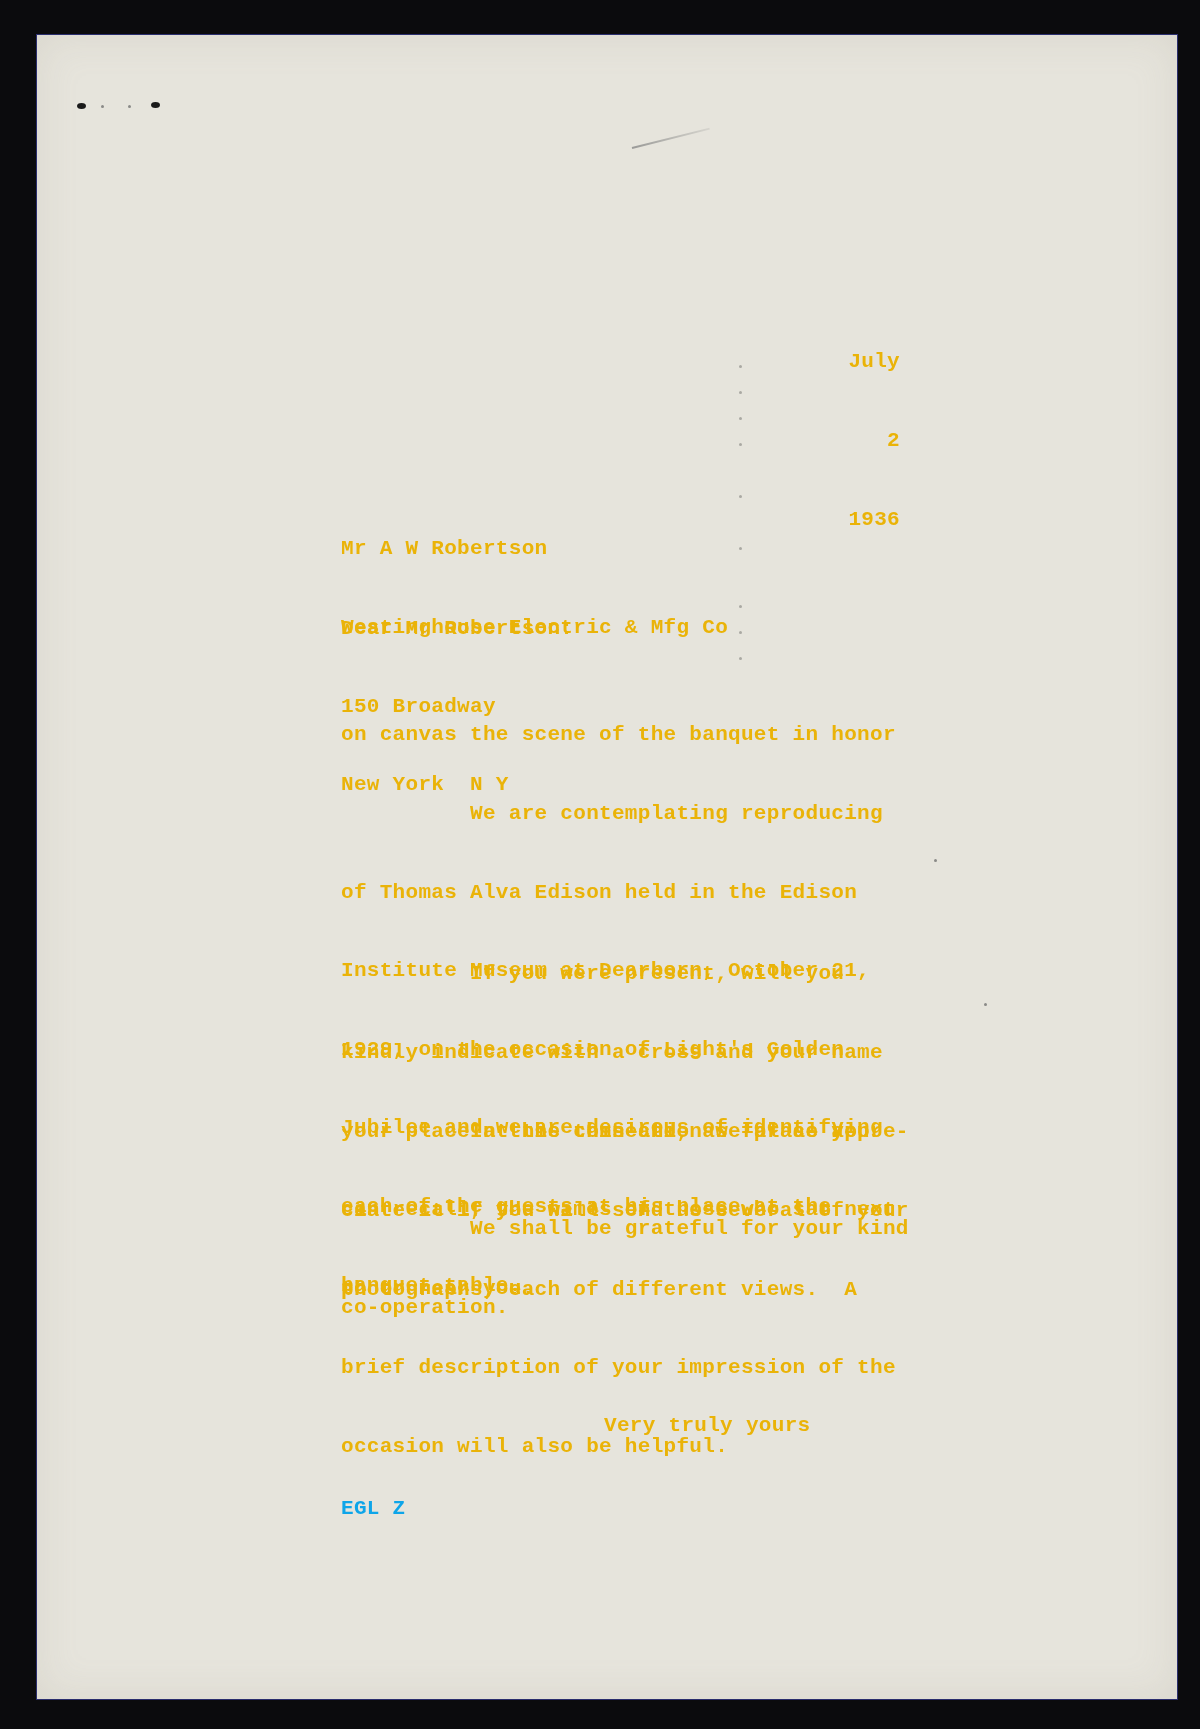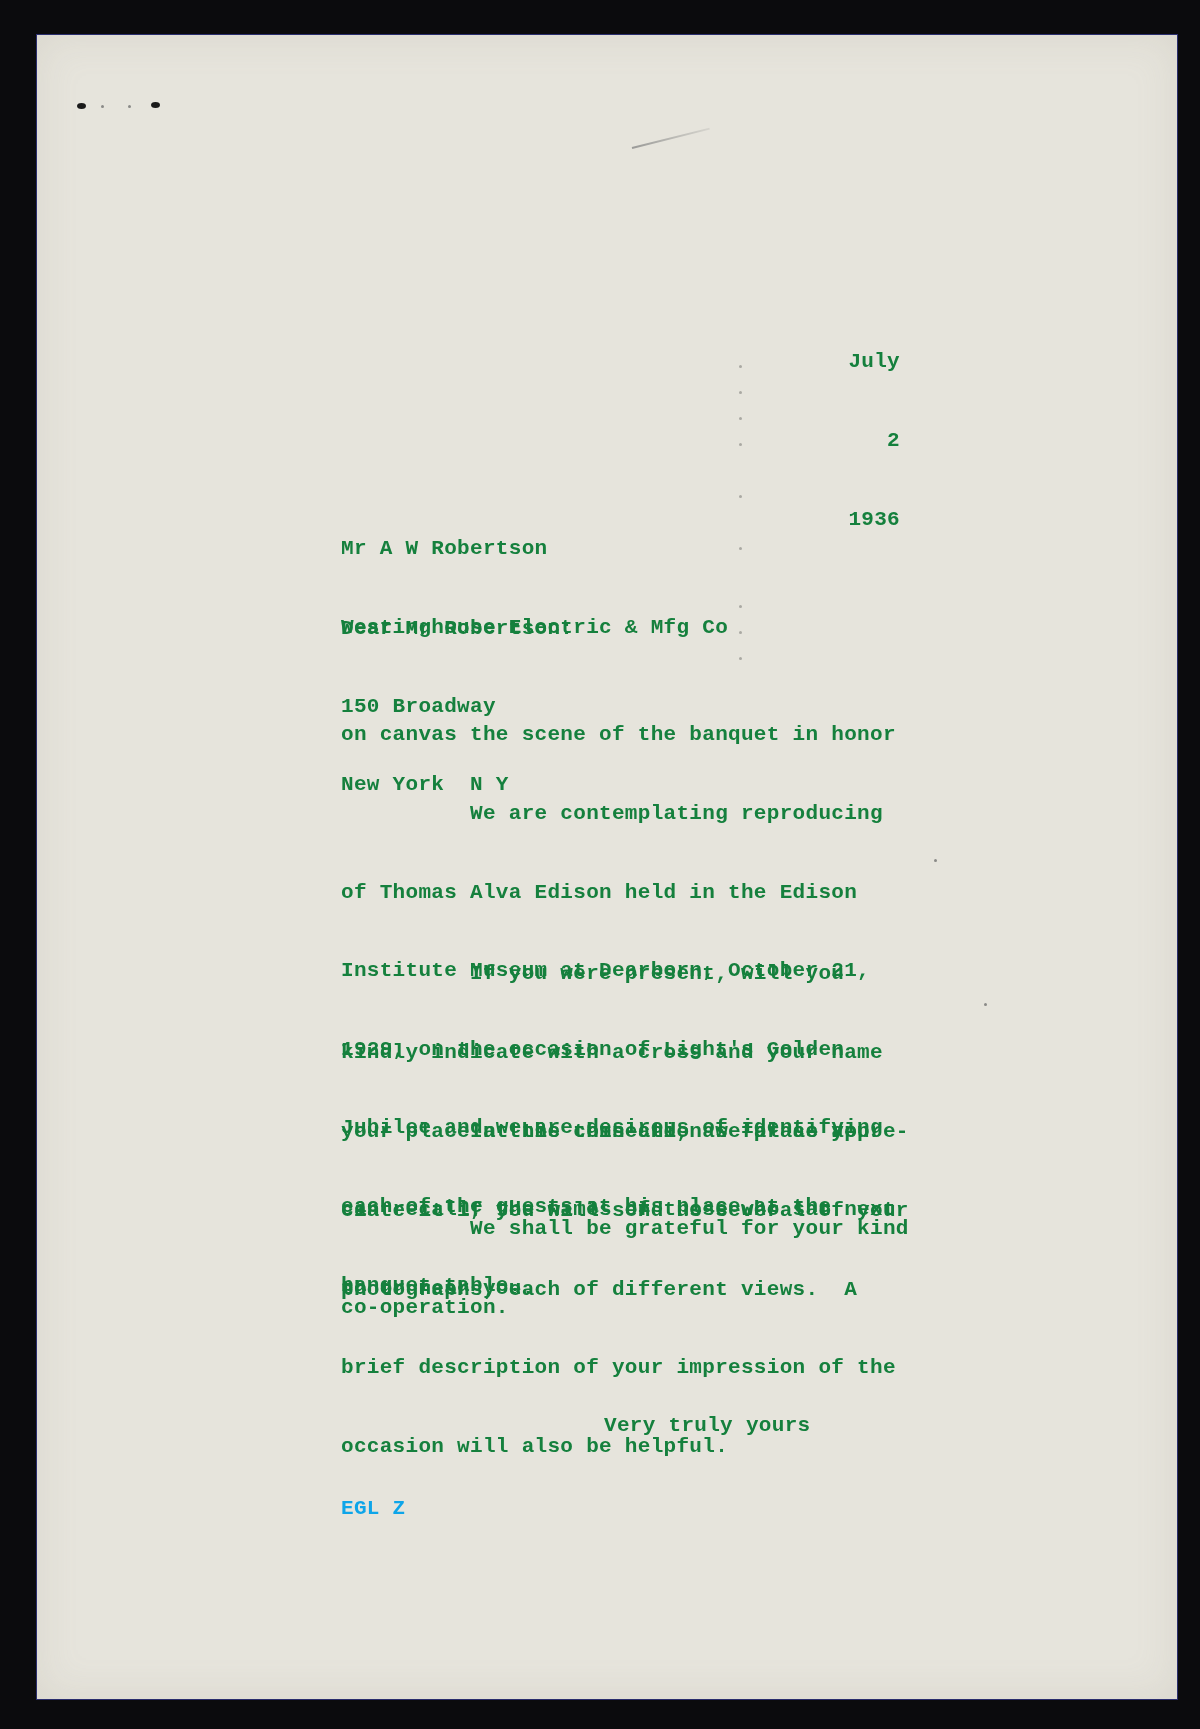--- a/index.html
+++ b/index.html
@@ -25,21 +25,21 @@
       background: #e6e4dc;
       border: 1px solid #2a2e6e;
       box-sizing: border-box;
       box-shadow: inset 0 0 40px rgba(160,155,140,0.18);
     }
     .typed {
       position: absolute;
       font-family: "Liberation Mono", "DejaVu Sans Mono", monospace;
       font-size: 21px;
       font-weight: bold;
-      color: #15803d;
+      color: #eab308;
       line-height: 26.2px;
       white-space: pre;
       letter-spacing: 0.3px;
     }
     .date-line { text-align: right; }
     .date-block {
       left: 780px;
       top: 297px;
       width: 120px;
     }

